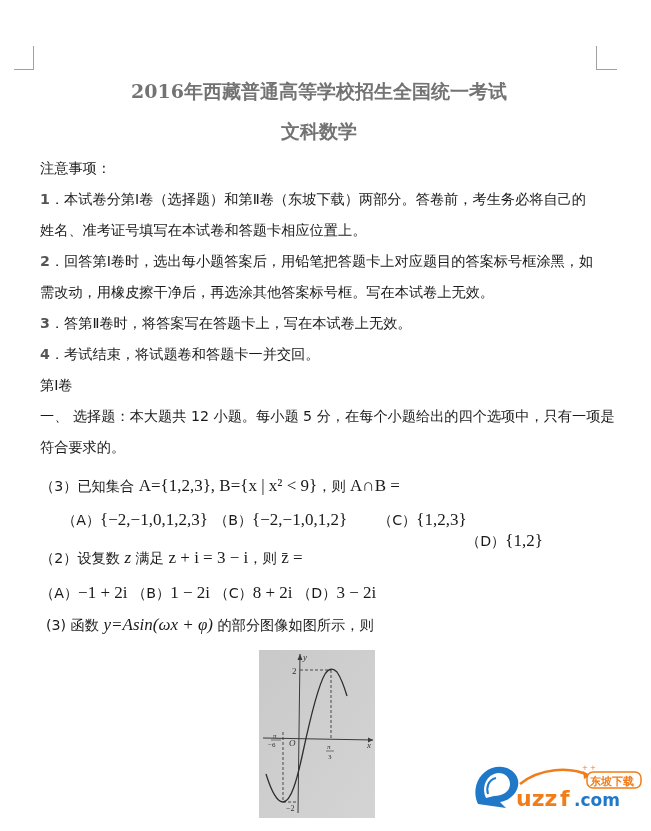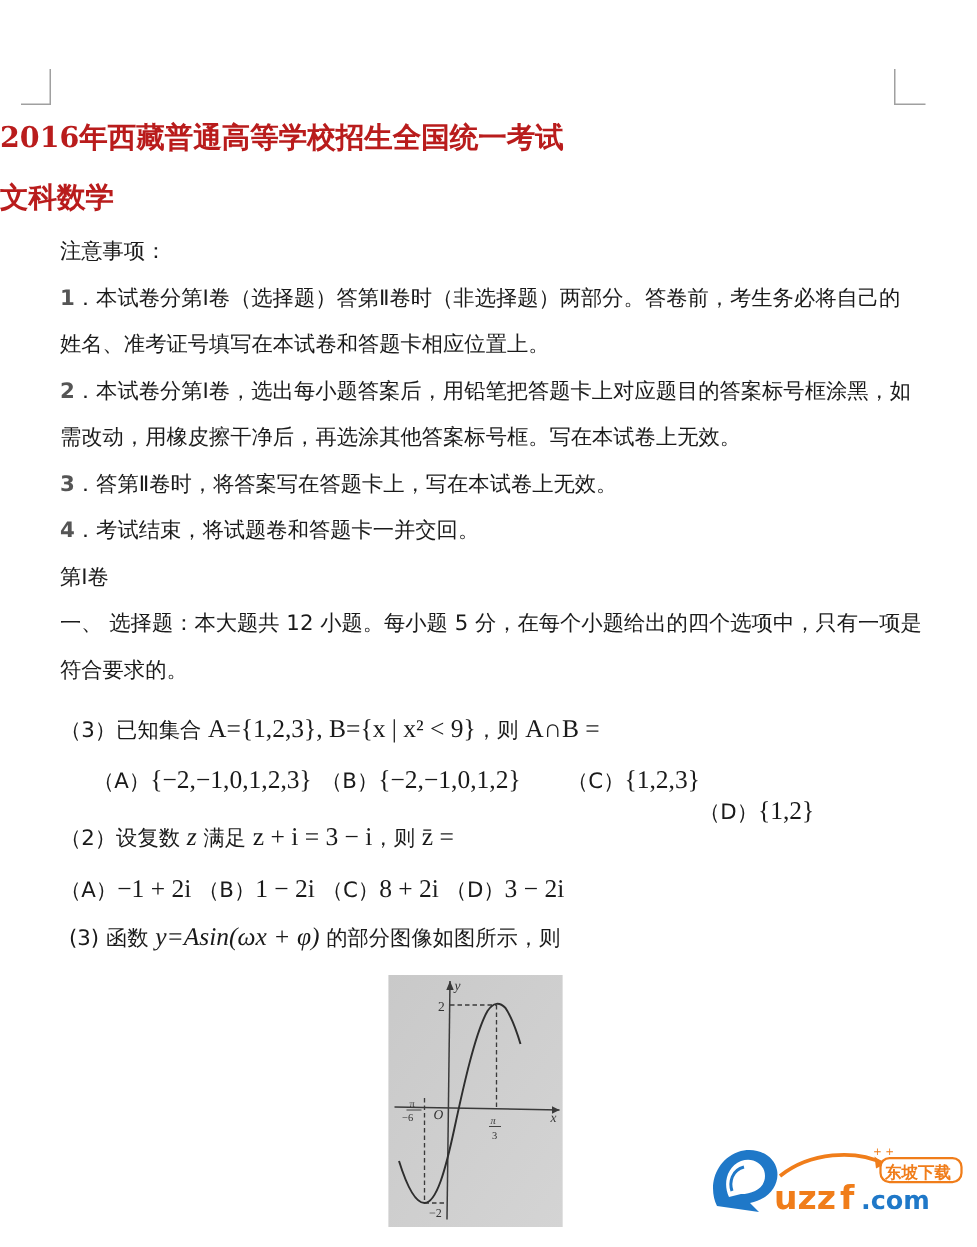--- a/index.html
+++ b/index.html
@@ -6,23 +6,23 @@
     body {
       width: 651px; height: 831px; overflow: hidden;
       background: #ffffff; position: relative;
       font-family: "DejaVu Sans", sans-serif; color: #1a1a1a;
     }
     .corner { position: absolute; border-color: #a0a0a0; border-style: solid; border-width: 0; }
     .corner-tl { left: 14px; top: 46px; width: 19px; height: 23px; border-right-width: 1px; border-bottom-width: 1px; }
     .corner-tr { left: 596px; top: 46px; width: 20px; height: 23px; border-left-width: 1px; border-bottom-width: 1px; }
 
     .title {
-      position: absolute; left: 0; width: 638px; text-align: left;
+      position: absolute; left: 0; width: 638px; text-align: center;
       font-family: "DejaVu Serif", "Liberation Serif", serif; font-weight: bold;
-      font-size: 19px; color: #b91c1c; white-space: nowrap;
+      font-size: 19px; color: #737373; white-space: nowrap;
     }
     .t1 { top: 79px; }
     .t2 { top: 119px; }
 
     .line {
       position: absolute; left: 40px; font-size: 14.2px; line-height: 18px;
       white-space: nowrap; color: #1a1a1a;
     }
     .line .num { color: #555; font-weight: bold; }
     .math { font-family: "Liberation Serif", "DejaVu Serif", serif; font-size: 17px; }
@@ -49,24 +49,24 @@
 <body>
 
 <div class="corner corner-tl"></div>
 <div class="corner corner-tr"></div>
 
 <div class="title t1">2016年西藏普通高等学校招生全国统一考试</div>
 <div class="title t2">文科数学</div>
 
 <div class="line" style="top:159px">注意事项：</div>
 
-<div class="line" style="top:190px"><span class="num">1</span><span>．本试卷分第Ⅰ卷（选择题）答第Ⅱ卷时（非选择题）两部分。答卷前，考生务必将自己的</span></div>
+<div class="line" style="top:190px"><span class="num">1</span><span>．本试卷分第Ⅰ卷（选择题）和第Ⅱ卷（东坡下载）两部分。答卷前，考生务必将自己的</span></div>
 <div class="line" style="top:221px">姓名、准考证号填写在本试卷和答题卡相应位置上。</div>
 
-<div class="line" style="top:252px"><span class="num">2</span><span>．本试卷分第Ⅰ卷，选出每小题答案后，用铅笔把答题卡上对应题目的答案标号框涂黑，如</span></div>
+<div class="line" style="top:252px"><span class="num">2</span><span>．回答第Ⅰ卷时，选出每小题答案后，用铅笔把答题卡上对应题目的答案标号框涂黑，如</span></div>
 <div class="line" style="top:283px">需改动，用橡皮擦干净后，再选涂其他答案标号框。写在本试卷上无效。</div>
 
 <div class="line" style="top:314px"><span class="num">3</span><span>．答第Ⅱ卷时，将答案写在答题卡上，写在本试卷上无效。</span></div>
 
 <div class="line" style="top:345px"><span class="num">4</span><span>．考试结束，将试题卷和答题卡一并交回。</span></div>
 
 <div class="line" style="top:376px">第Ⅰ卷</div>
 <div class="line" style="top:407px">一、 选择题：本大题共 12 小题。每小题 5 分，在每个小题给出的四个选项中，只有一项是</div>
 <div class="line" style="top:438px">符合要求的。</div>
 

